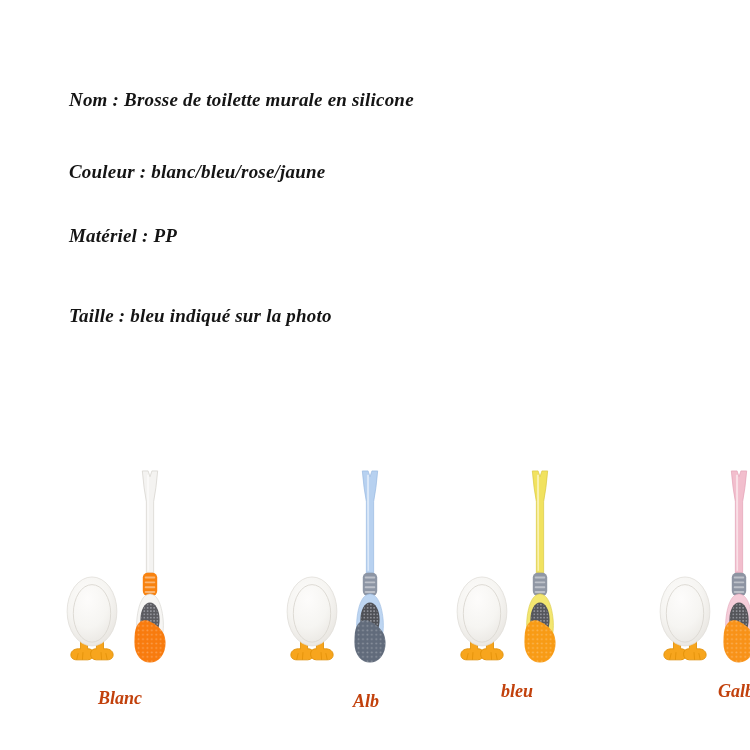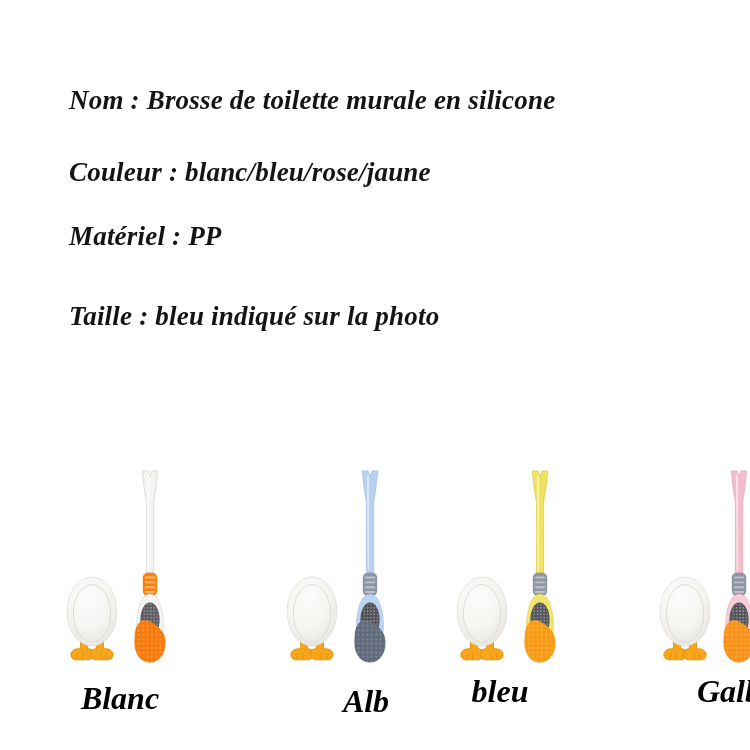--- a/index.html
+++ b/index.html
@@ -3,46 +3,46 @@
 <meta charset="utf-8">
 <title>Brosse de toilette murale en silicone</title>
 <style>
   html,body{margin:0;padding:0;background:#ffffff;}
   body{width:750px;height:750px;position:relative;overflow:hidden;
        font-family:"Liberation Serif", serif;}
 
   .spec-line{
     position:absolute;left:69px;
     font-weight:bold;font-style:italic;
-    font-size:27px;line-height:32px;color:#141414;
+    font-size:19px;line-height:32px;color:#141414;
     white-space:nowrap;letter-spacing:0.2px;
   }
   .spec-1{top:84px}
   .spec-2{top:156px}
   .spec-3{top:220px}
   .spec-4{top:300px}
 
   .product{position:absolute;top:453px;width:130px;height:255px;}
   .p0{left:26px}
   .p1{left:246px}
   .p2{left:416px}
   .p3{left:619px}
 
   .holder-svg{position:absolute;left:0;top:107px;width:52px;height:92px;}
   .brush-svg{position:absolute;left:57px;top:0;width:54px;height:196px;}
   .p3 .brush-svg{left:53px}
 
   .product-label{
     position:absolute;transform:translateX(-50%);
-    font-weight:bold;font-style:italic;font-size:32px;line-height:28px;
-    color:#000000;white-space:nowrap;
+    font-weight:bold;font-style:italic;font-size:18px;line-height:28px;
+    color:#c2410c;white-space:nowrap;
   }
   .p0 .product-label{left:54px;top:215px}
   .p1 .product-label{left:80px;top:218px}
-  .p2 .product-label{left:44px;top:208px}
+  .p2 .product-label{left:61px;top:208px}
   .p3 .product-label{left:86px;top:208px}
 
   .defs-svg{position:absolute;width:0;height:0;overflow:hidden;}
 </style>
 </head>
 <body style="background: rgb(255, 255, 255);">
 
 <svg class="defs-svg" aria-hidden="true">
   <defs>
     <radialGradient id="eggGrad" cx="42%" cy="32%" r="75%">

